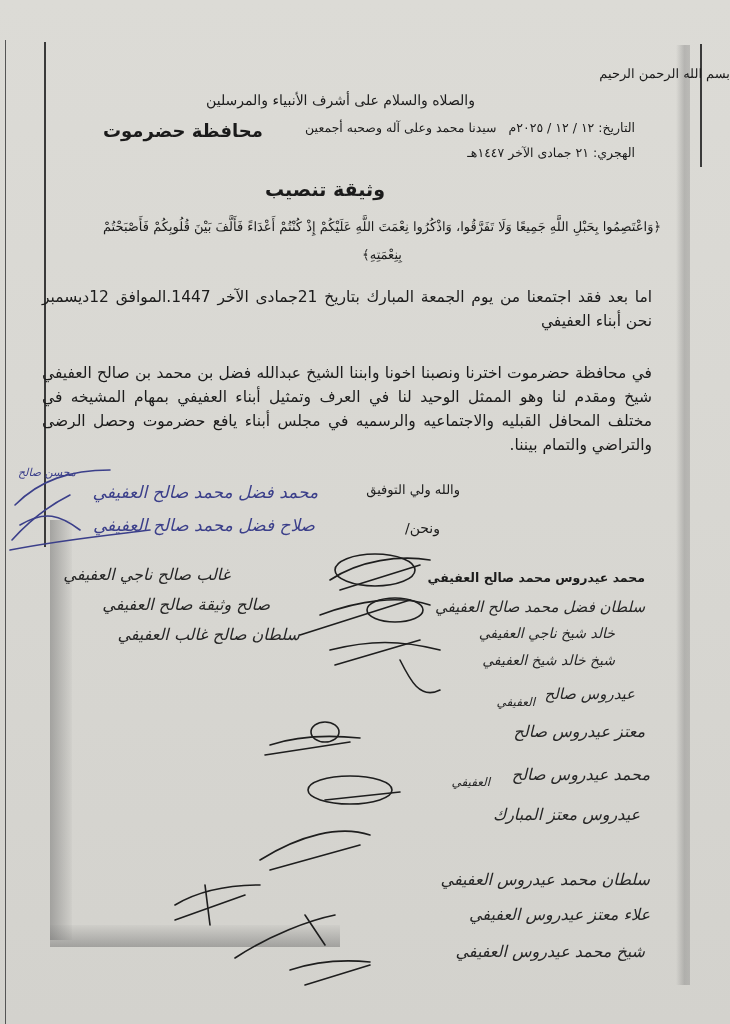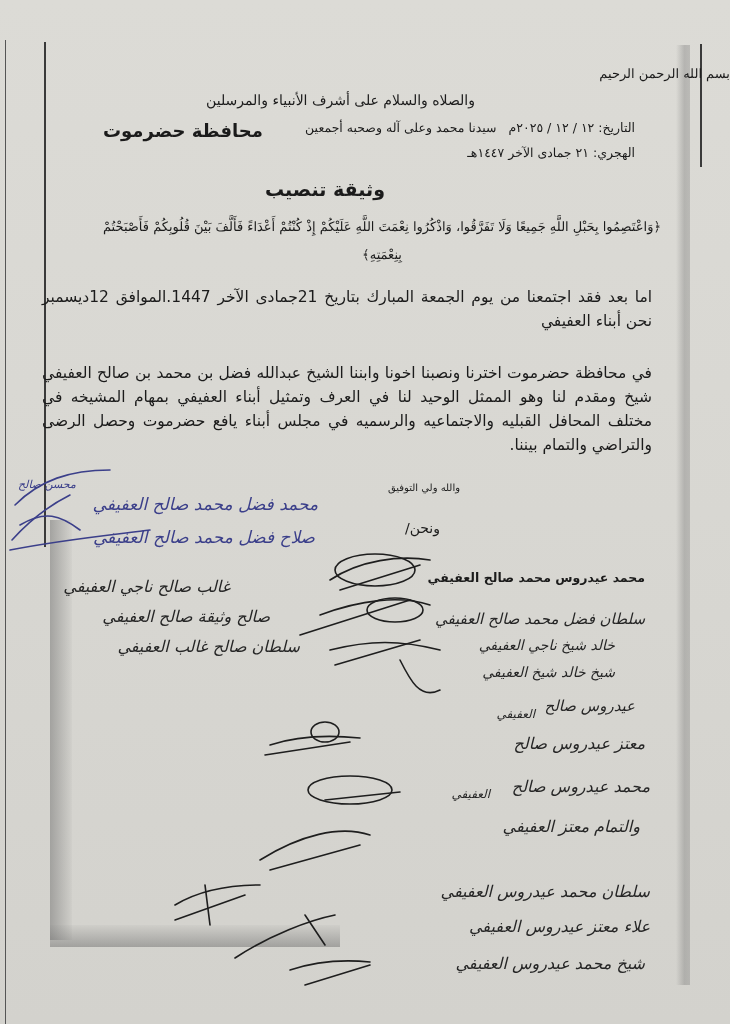--- a/index.html
+++ b/index.html
@@ -32,24 +32,24 @@
   .bismillah { left:0; width:730px; top:66px; text-align:right; font-size:13px; padding-left:60px; box-sizing:border-box; }
   .salat { right:255px; top:92px; font-size:14px; }
   .date-line { right:95px; top:120px; font-size:12.5px; }
   .hijri { right:95px; top:145px; font-size:12.5px; }
   .gov { left:103px; top:120px; font-size:18px; font-weight:bold; }
   .title { left:0; width:630px; text-align:center; top:178px; font-size:19px; font-weight:bold; padding-left:20px; box-sizing:border-box; }
   .verse { right:48px; width:600px; top:213px; font-size:13px; line-height:28px; text-align:center; white-space:normal; }
   .para { right:78px; width:610px; font-size:15.5px; line-height:24px; white-space:normal; text-align:justify; }
   .p1 { top:285px; }
   .p2 { top:345px;margin-top:16px; }
-  .closing { right:270px; top:482px; font-size:10px; }
+  .closing { right:270px; top:482px; font-size:13px; }
   .nahnu { right:290px; top:520px; font-size:14px; }
   .printed-name { right:85px; top:570px; font-size:12.5px; font-weight:bold; }
-  .hw { font-family:"DejaVu Serif", serif; font-style:italic; color:#262626; position:absolute; white-space:nowrap; direction:rtl;margin-top:12px; }
+  .hw { font-family:"DejaVu Serif", serif; font-style:italic; color:#262626; position:absolute; white-space:nowrap; direction:rtl; }
   .hw-blue { color:#3b3f8a; }
   .sig { position:absolute; }
   svg path, svg ellipse { fill:none; stroke-linecap:round; stroke-linejoin:round; }
 </style>
 </head>
 <body>
 
 <div class="paper"></div>
 
 <div class="vline" style="left:5px; top:40px; height:984px; width:1px; background:#555;"></div>
@@ -83,21 +83,21 @@
 <div class="abs rtl serif closing">والله ولي التوفيق</div>
 <div class="abs rtl nahnu">ونحن/</div>
 <div class="abs rtl printed-name">محمد عيدروس محمد صالح العفيفي</div>
 
 <div class="hw" style="right:85px; top:598px; font-size:15px;">سلطان فضل محمد صالح العفيفي</div>
 <div class="hw" style="right:115px; top:625px; font-size:14px;">خالد شيخ ناجي العفيفي</div>
 <div class="hw" style="right:115px; top:652px; font-size:14px;">شيخ خالد شيخ العفيفي</div>
 <div class="hw" style="right:95px; top:685px; font-size:15px;">عيدروس صالح</div>
 <div class="hw" style="right:85px; top:722px; font-size:16px;">معتز عيدروس صالح</div>
 <div class="hw" style="right:80px; top:765px; font-size:16px;">محمد عيدروس صالح</div>
-<div class="hw" style="right:90px; top:805px; font-size:16px;">والتمام معتز العفيفي</div>
+<div class="hw" style="right:90px; top:805px; font-size:16px;">عيدروس معتز المبارك</div>
 <div class="hw" style="right:80px; top:870px; font-size:16px;">سلطان محمد عيدروس العفيفي</div>
 <div class="hw" style="right:80px; top:905px; font-size:16px;">علاء معتز عيدروس العفيفي</div>
 <div class="hw" style="right:85px; top:942px; font-size:16px;">شيخ محمد عيدروس العفيفي</div>
 
 <div class="hw hw-blue" style="right:412px; top:482px; font-size:17px;">محمد فضل محمد صالح العفيفي</div>
 <div class="hw hw-blue" style="right:415px; top:515px; font-size:17px;">صلاح فضل محمد صالح العفيفي</div>
 <div class="hw" style="right:500px; top:565px; font-size:16px;">غالب صالح ناجي العفيفي</div>
 <div class="hw" style="right:460px; top:595px; font-size:16px;">صالح وثيقة صالح العفيفي</div>
 <div class="hw" style="right:430px; top:625px; font-size:16px;">سلطان صالح غالب العفيفي</div>
 

